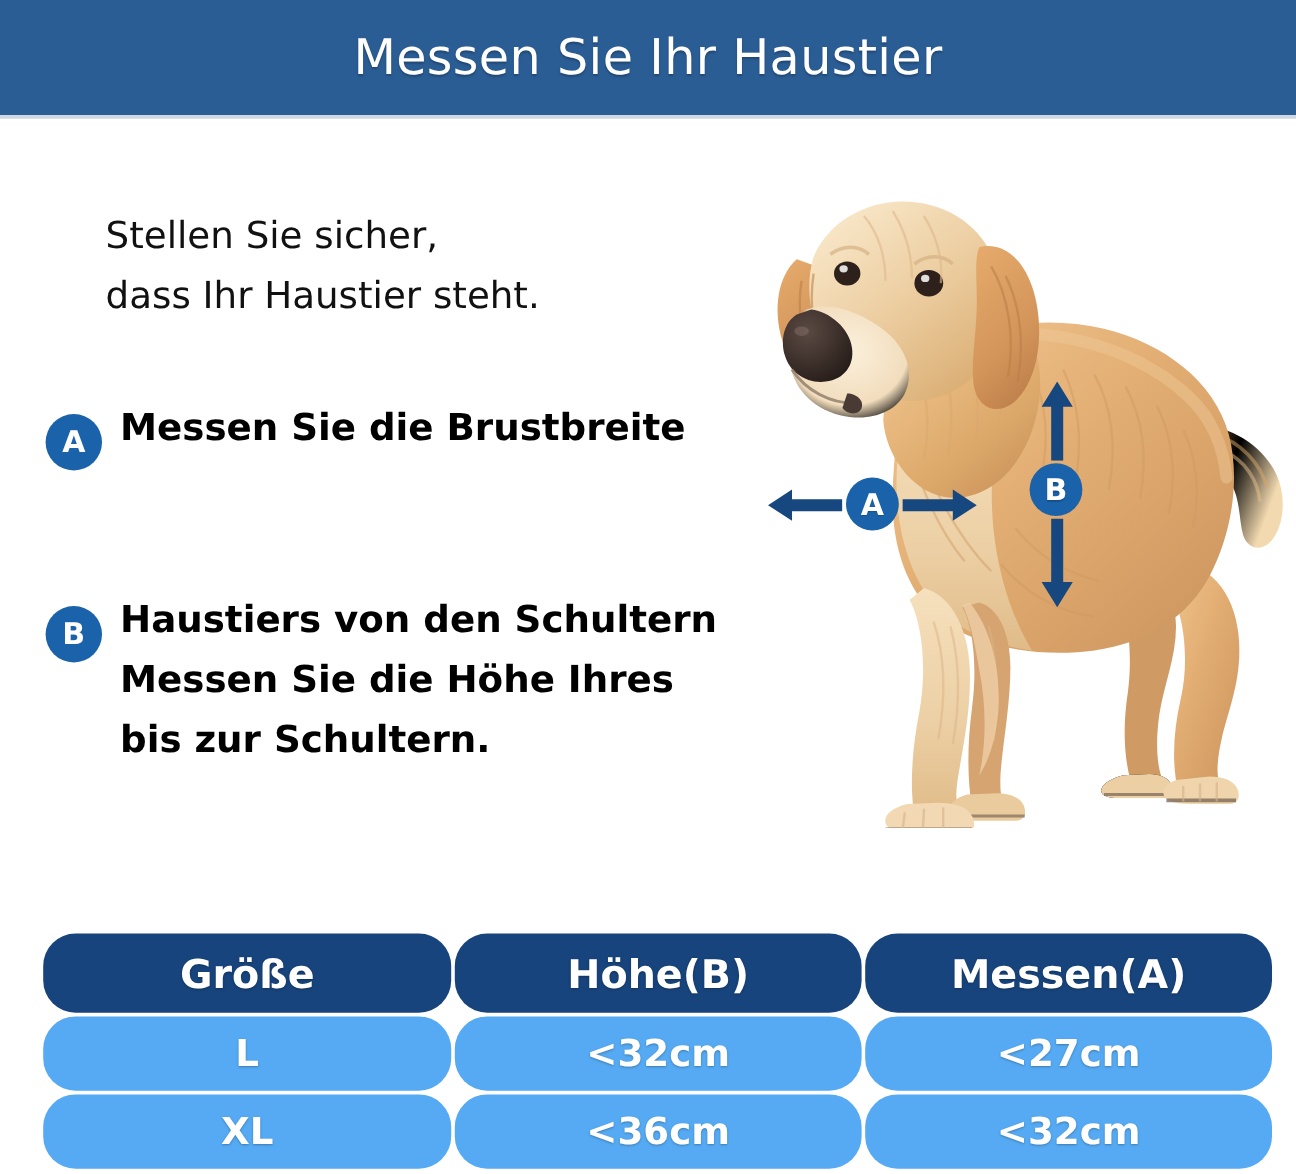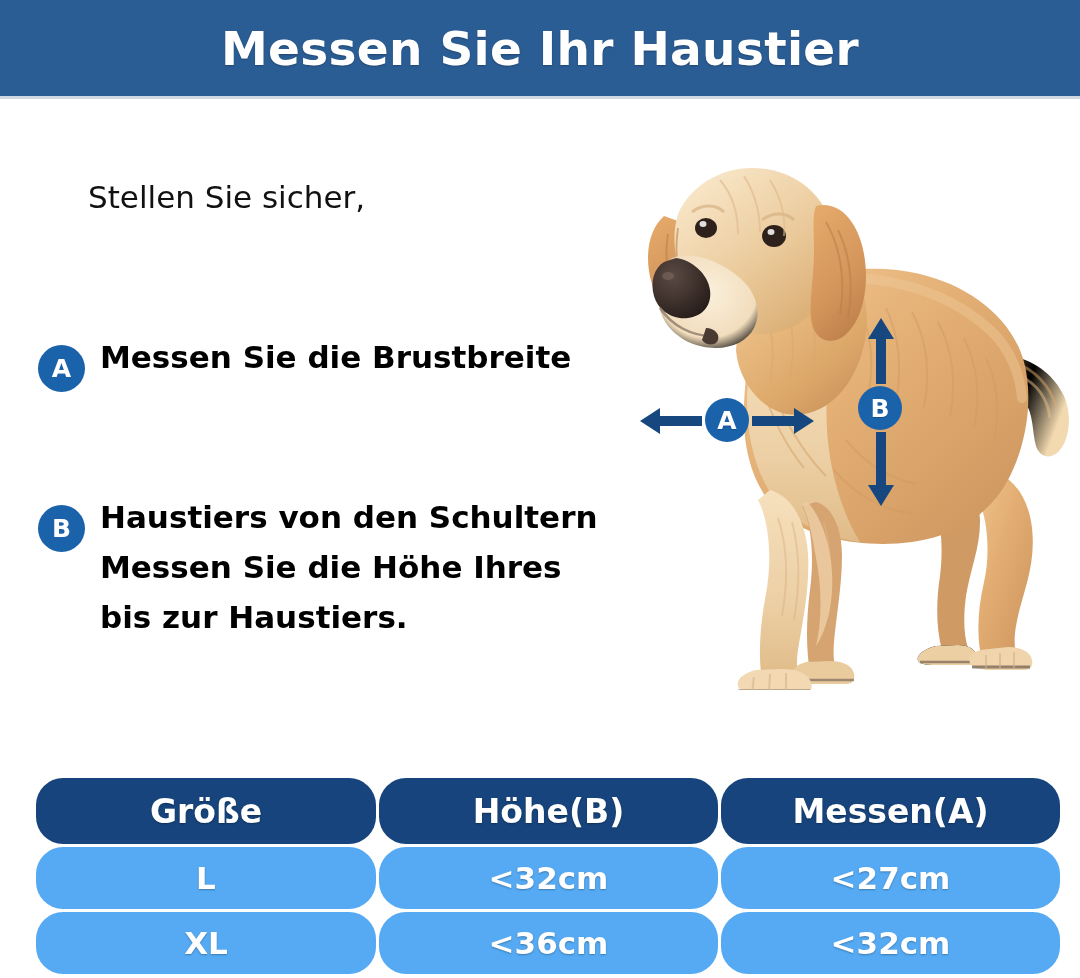--- a/index.html
+++ b/index.html
@@ -27,22 +27,22 @@
   #header-title {
     position: absolute;
     left: 0; top: 0;
     width: 1080px;
     height: 96px;
     display: flex;
     align-items: center;
     justify-content: center;
     color: #ffffff;
     font-family: "DejaVu Sans", sans-serif;
-    font-weight: bold;
-    font-size: 47px;
+    font-weight: normal;
+    font-size: 41px;
     letter-spacing: 0.3px;
     text-shadow: 0 1px 2px rgba(0,0,0,0.25);
   }
   #header-underline {
     position: absolute;
     left: 0; top: 96px;
     width: 1080px;
     height: 3px;
     background: #cfd8e2;
   }
@@ -170,35 +170,36 @@
 </style>
 </head>
 <body>
 
 <div id="header-band"></div>
 <div id="header-title">Messen Sie Ihr Haustier</div>
 <div id="header-underline"></div>
 
 <div id="intro-text">
   <div>Stellen Sie sicher,</div>
+  <div>dass Ihr Haustier steht.</div>
 </div>
 
 <div class="instr-block" id="instr-a">
   <div class="bullet-badge">A</div>
   <div class="instr-text">
     <div>Messen Sie die Brustbreite</div>
   </div>
 </div>
 
 <div class="instr-block" id="instr-b">
   <div class="bullet-badge">B</div>
   <div class="instr-text">
     <div>Haustiers von den Schultern</div>
     <div>Messen Sie die Höhe Ihres</div>
-    <div>bis zur Haustiers.</div>
+    <div>bis zur Schultern.</div>
   </div>
 </div>
 
 <div id="dog-figure">
   <svg id="dog-photo" width="460" height="540" viewBox="0 0 460 540" xmlns="http://www.w3.org/2000/svg">
     <defs>
       <linearGradient id="coatMain" x1="0.15" y1="0" x2="0.85" y2="1">
         <stop offset="0%" stop-color="#f2d2a7"></stop>
         <stop offset="35%" stop-color="#e8b97f"></stop>
         <stop offset="70%" stop-color="#dca869"></stop>

